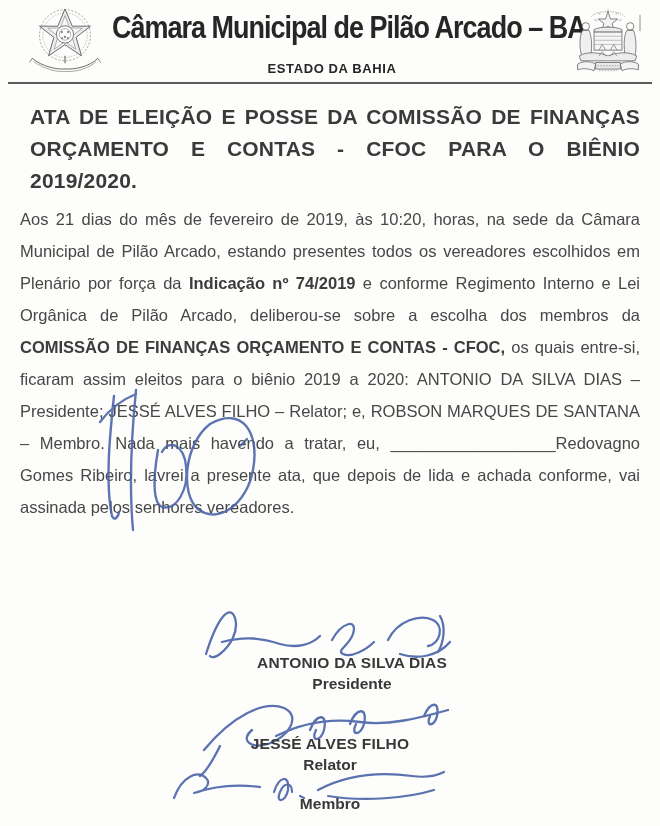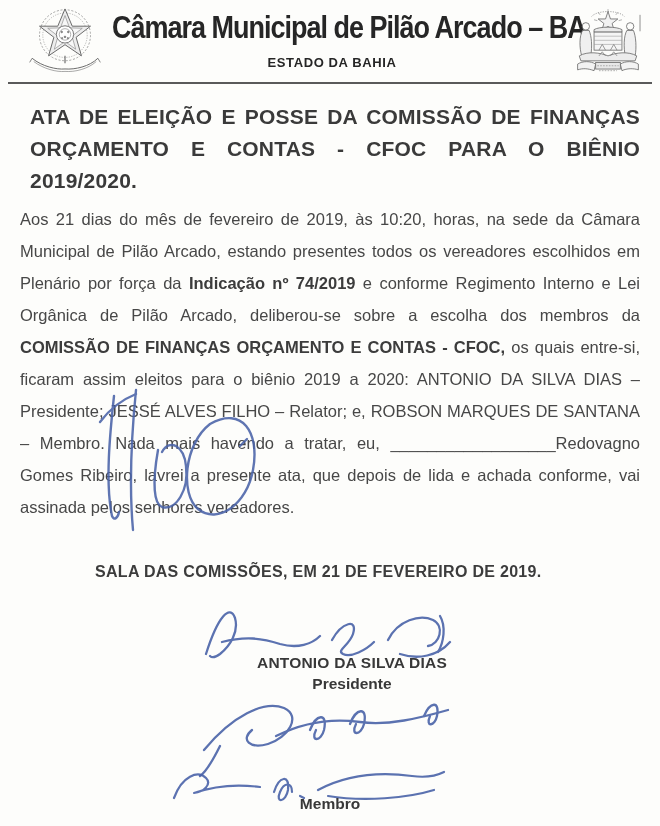--- a/index.html
+++ b/index.html
@@ -18,21 +18,21 @@
   .emblem-right { position:absolute; right:10px; top:5px;  width:84px; height:78px; }
   .header-center { position:absolute; left:112px; top:10px; width:440px; text-align:center; }
   .header-title {
     display:block;
     font-size:27px; font-weight:800; letter-spacing:-1px;
     color:#262626;
     transform:scaleY(1.15); transform-origin:top center;
     white-space:nowrap;
   }
   .header-subtitle {
-    display:block; margin-top:14px;
+    display:block; margin-top:20px;
     font-size:13px; font-weight:700; letter-spacing:.6px;
     color:#262626;
   }
   .divider { position:absolute; top:82px; left:8px; width:644px; height:2px; background:#5a5a5a; }
 
   
   .doc-heading {
     position:absolute; top:101px; left:30px; width:610px;
     font-size:21px; font-weight:700; line-height:32px;
     letter-spacing:.2px; text-align:justify; color:#3a3a3a;
@@ -136,21 +136,20 @@
     <g stroke="#4a63a8" stroke-width="2.4" opacity="0.88">
       <path d="M22,8 C18,45 13,95 20,128 M20,128 C22,133 26,130 27,124"></path>
       <path d="M44,2 C39,52 37,98 41,142"></path>
       <path d="M8,34 C20,18 34,10 44,6"></path>
       <path d="M66,62 C60,96 62,116 70,119 C84,123 97,102 94,78 C92,58 78,50 70,64"></path>
       <path d="M118,36 C150,18 168,44 161,82 C155,116 126,137 106,121 C88,106 92,56 118,36"></path>
       <path d="M148,58 l7,-7"></path>
     </g>
   </svg>
 
-  <div class="place-date">SALA DAS COMISSÕES, EM 21 DE FEVEREIRO DE 2019.</div>
 
   <svg class="scribble" style="left:200px; top:602px;" width="255" height="62" viewBox="0 0 255 62">
     <g stroke="#4a63a8" stroke-width="2.3" opacity="0.9">
       <path d="M6,52 C18,14 30,2 35,16 C39,30 30,44 20,52 C16,55 12,56 10,54"></path>
       <path d="M22,40 C45,34 62,36 80,42 C98,47 112,42 120,34"></path>
       <path d="M132,38 C142,20 158,16 153,32 C149,44 136,48 143,52 C151,56 166,48 174,40"></path>
       <path d="M188,38 C198,18 220,12 233,18 C245,24 240,42 228,44 M240,14 C246,24 244,40 238,50"></path>
       <path d="M200,52 C218,58 238,54 250,40"></path>
     </g>
   </svg>
@@ -162,20 +161,24 @@
   <svg class="scribble" style="left:192px; top:688px;" width="270" height="92" viewBox="0 0 270 92">
     <g stroke="#4a63a8" stroke-width="2.3" opacity="0.9">
       <path d="M12,62 C40,28 72,12 92,20 C110,28 96,50 76,56 C58,61 48,52 60,42"></path>
       <path d="M28,58 C20,74 14,84 8,88"></path>
       <path d="M84,48 C112,34 140,30 168,34 C196,38 228,30 256,22"></path>
       <path d="M118,42 c6,-16 18,-18 14,0 c-3,12 -14,12 -8,0"></path>
       <path d="M158,36 c6,-16 18,-18 14,0 c-3,12 -14,12 -8,0"></path>
       <path d="M232,28 c6,-14 16,-16 13,0 c-2,10 -12,12 -7,0"></path>
     </g>
   </svg>
+  <div class="sig-block sig2">
+    <div class="sig-name">JESSÉ ALVES FILHO</div>
+    <div class="sig-role">Relator</div>
+  </div>
 
   <svg class="scribble" style="left:168px; top:766px;" width="280" height="38" viewBox="0 0 280 38">
     <g stroke="#4a63a8" stroke-width="2.2" opacity="0.9">
       <path d="M6,32 C14,10 30,4 38,12 C44,18 36,26 26,27 C46,20 70,18 92,21"></path>
       <path d="M106,26 c5,-16 16,-18 14,-2 c-2,12 -13,14 -8,2 c4,-10 12,-10 12,0"></path>
       <path d="M132,30 l4,2"></path>
       <path d="M150,24 C180,8 214,6 244,10 C258,12 268,10 276,6"></path>
       <path d="M160,30 C196,36 240,32 266,24"></path>
     </g>
   </svg>

